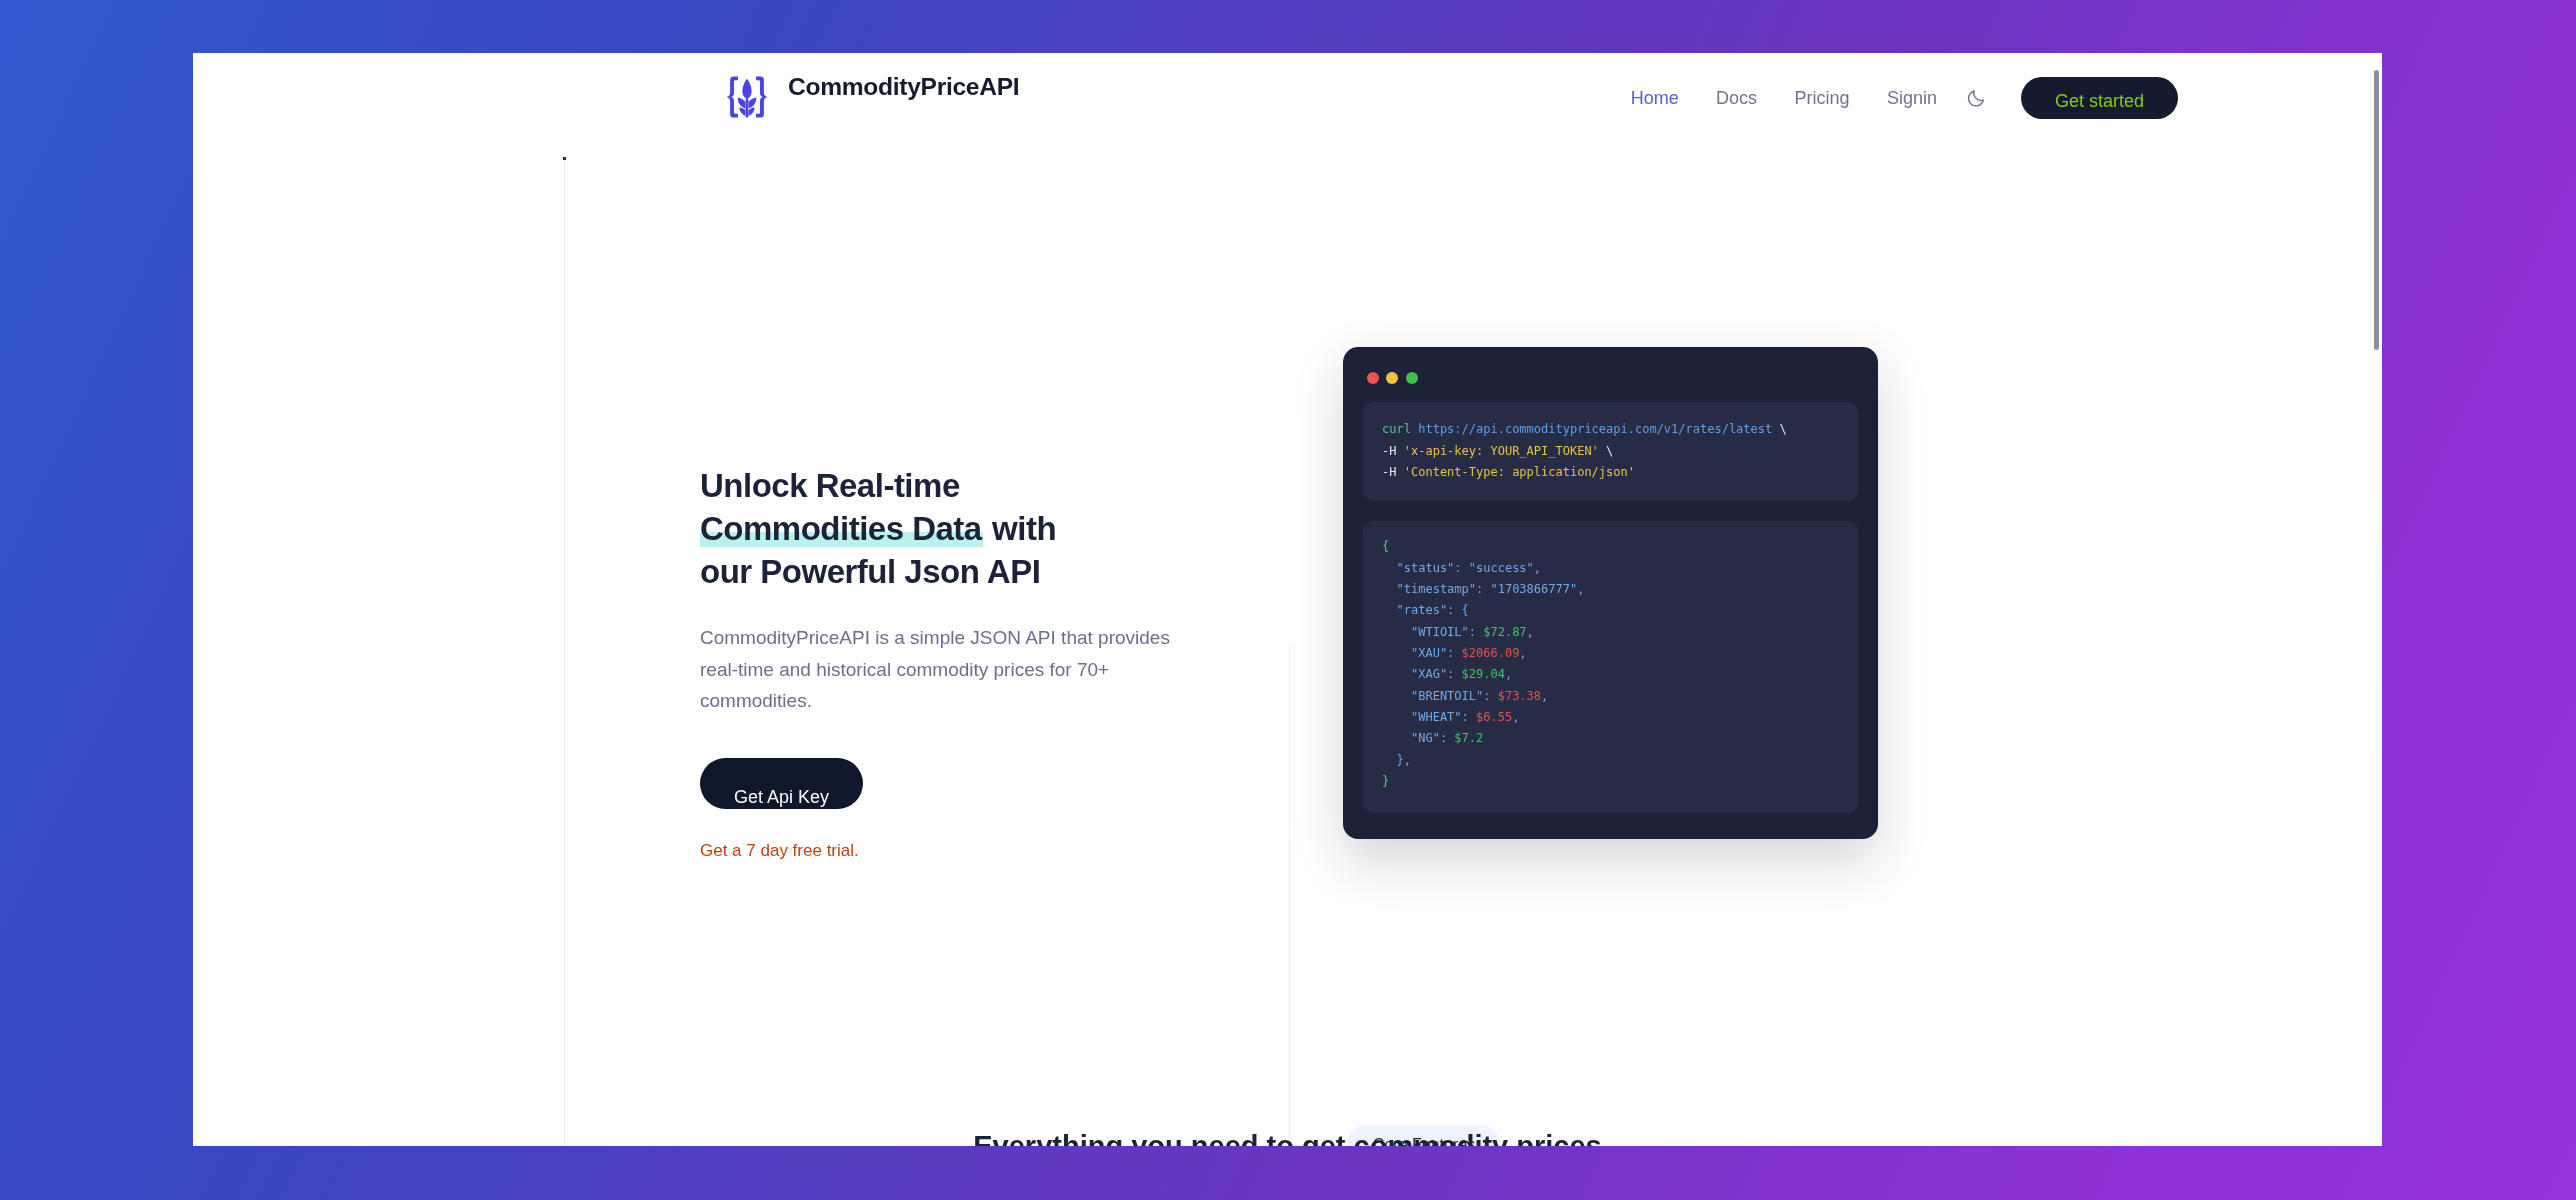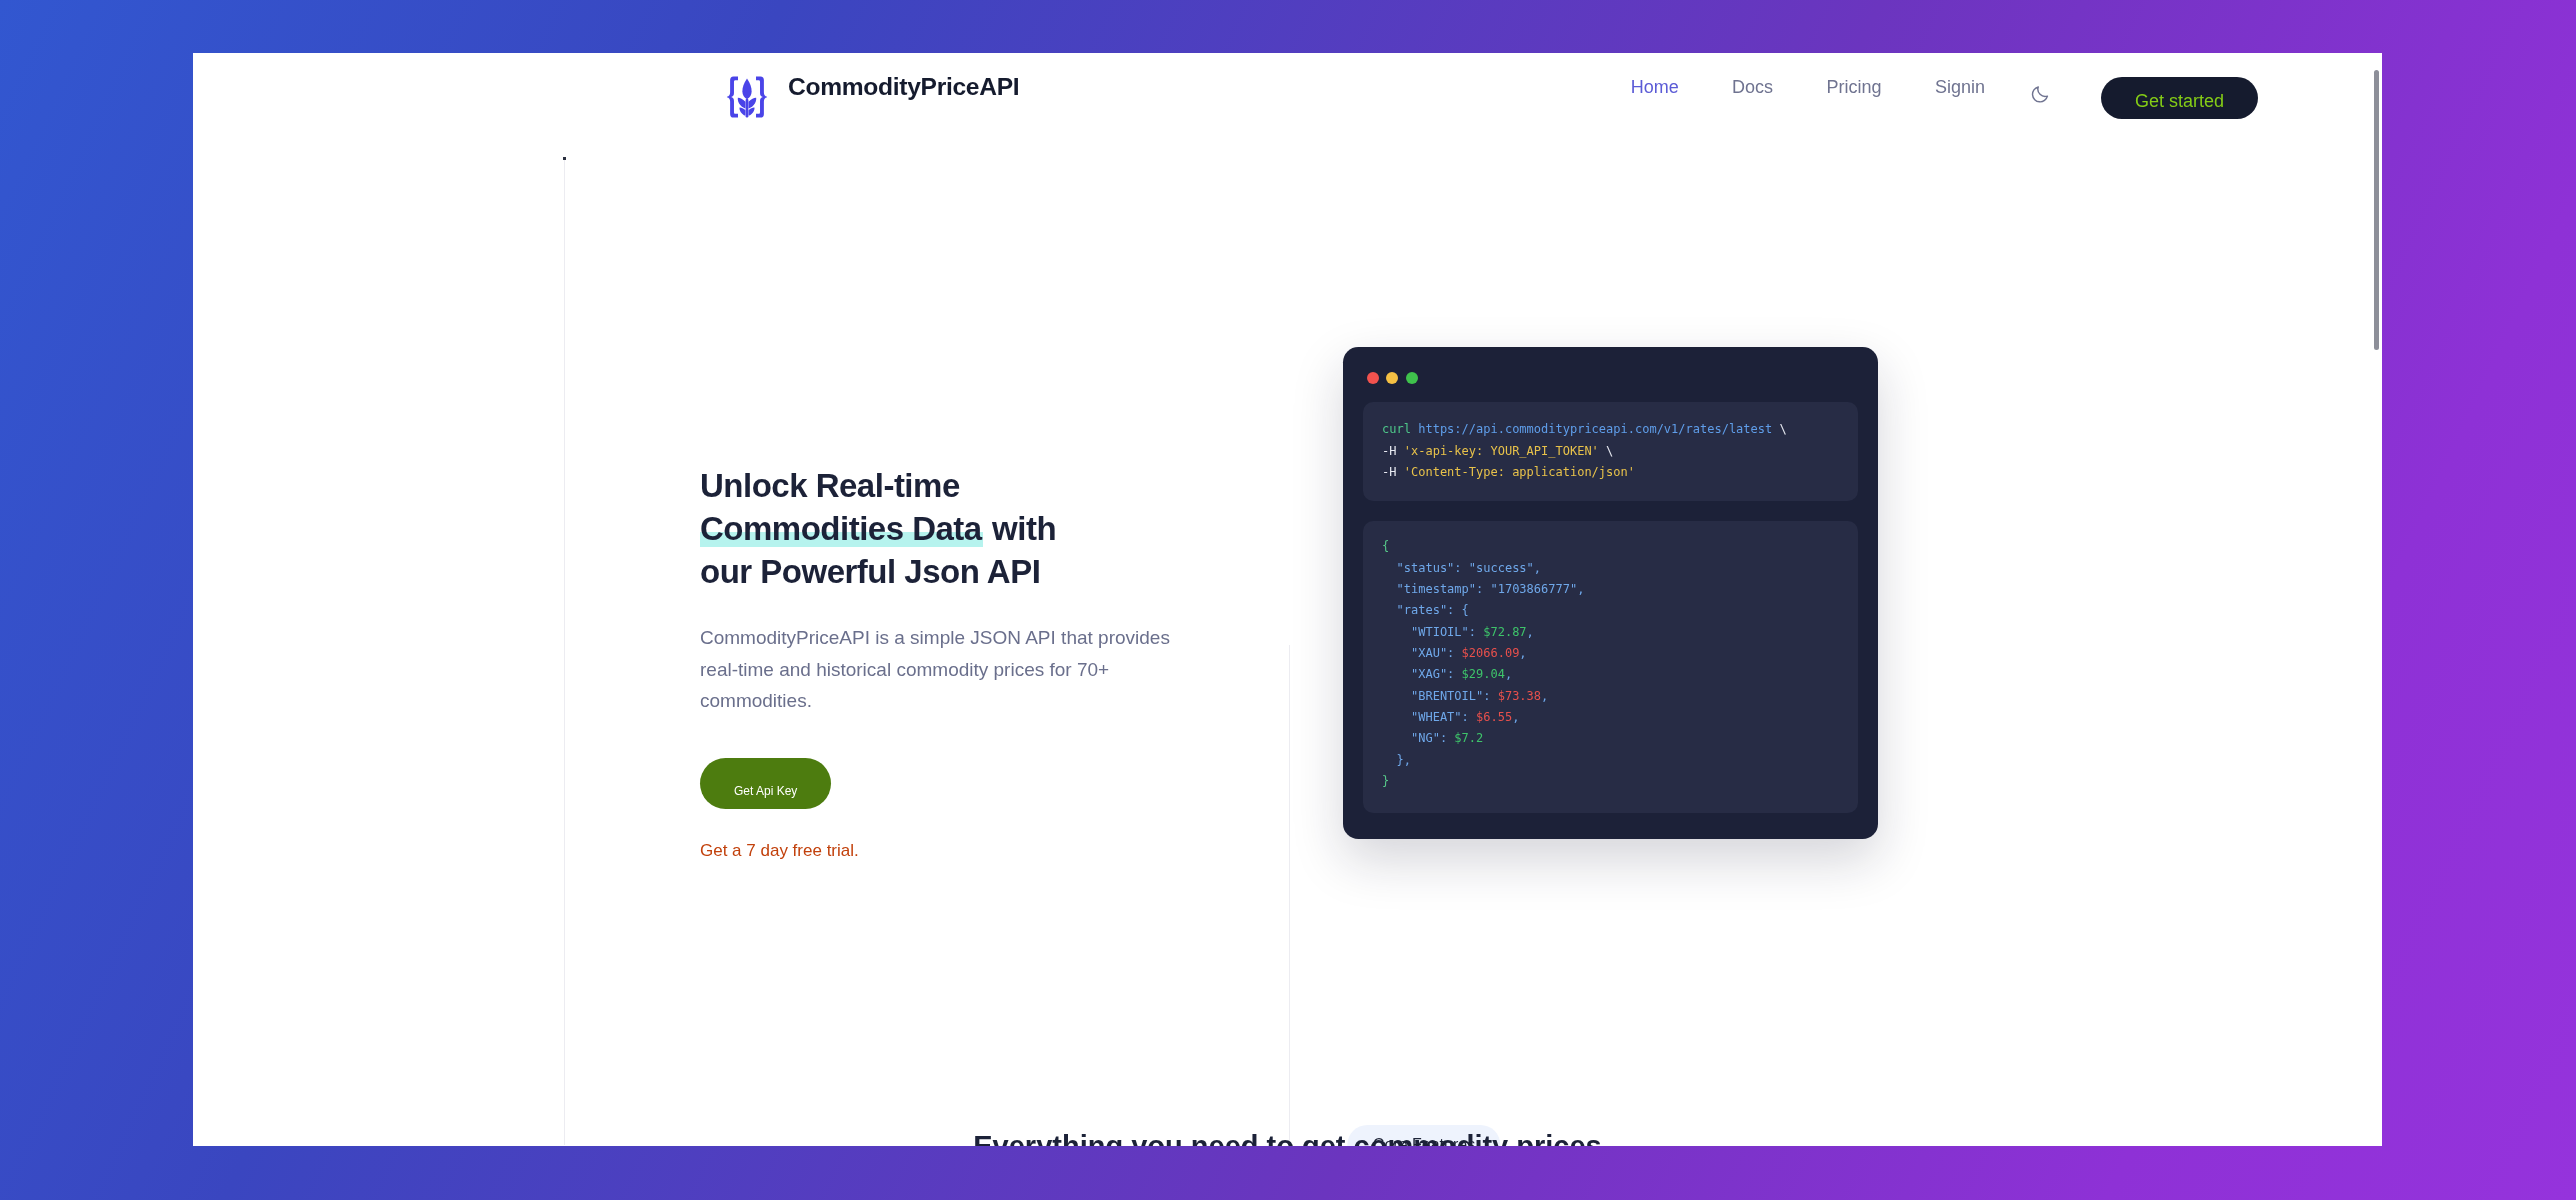--- a/index.html
+++ b/index.html
@@ -43,21 +43,21 @@
     cursor:pointer;
   }
   #brand-logo { width:48px; height:48px; display:block; }
   #brand-name {
     font-size:24.6px; font-weight:bold; color:#151b2e;
     letter-spacing:-0.3px; white-space:nowrap;
   }
 
   #main-nav {
     position:absolute; left:1419px; top:24px;
-    display:flex; gap:16px;
+    display:flex; align-items:center; gap:0px;
   }
   .nav-link {
     font-size:18px; color:#6f7390;
     padding:0 18.7px; text-decoration:none; cursor:pointer;
     white-space:nowrap;
   }
   .nav-link.active { color:#5b5bd6; }
   #theme-toggle {
     width:34px; height:34px; margin-left:3.4px;
     display:flex; align-items:center; justify-content:center;
@@ -84,24 +84,24 @@
     padding-right:1.7px;
     margin-top:24px;
   }
   #hero-sub {
     margin-top:29px;
     font-size:19px; line-height:1.66; color:#6a6f8c;
     width:512px;
   }
   #get-api-key-btn {
     margin-top:41px;
-    background:#4d7c0f; color:#ffffff;
-    font-size:12px; font-weight:500;
+    background:#0f172a; color:#ffffff;
+    font-size:18px; font-weight:500;
     border:none; border-radius:848px;
-    padding:8px 34px; height:51px; line-height:51px;
+    padding:14px 34px; height:51px; line-height:51px;
     cursor:pointer;
     font-family:"Liberation Sans", sans-serif;
   }
   #trial-note {
     margin-top:32px;
     font-size:17px; color:#c2410c;
   }
 
   
   #terminal-card {

